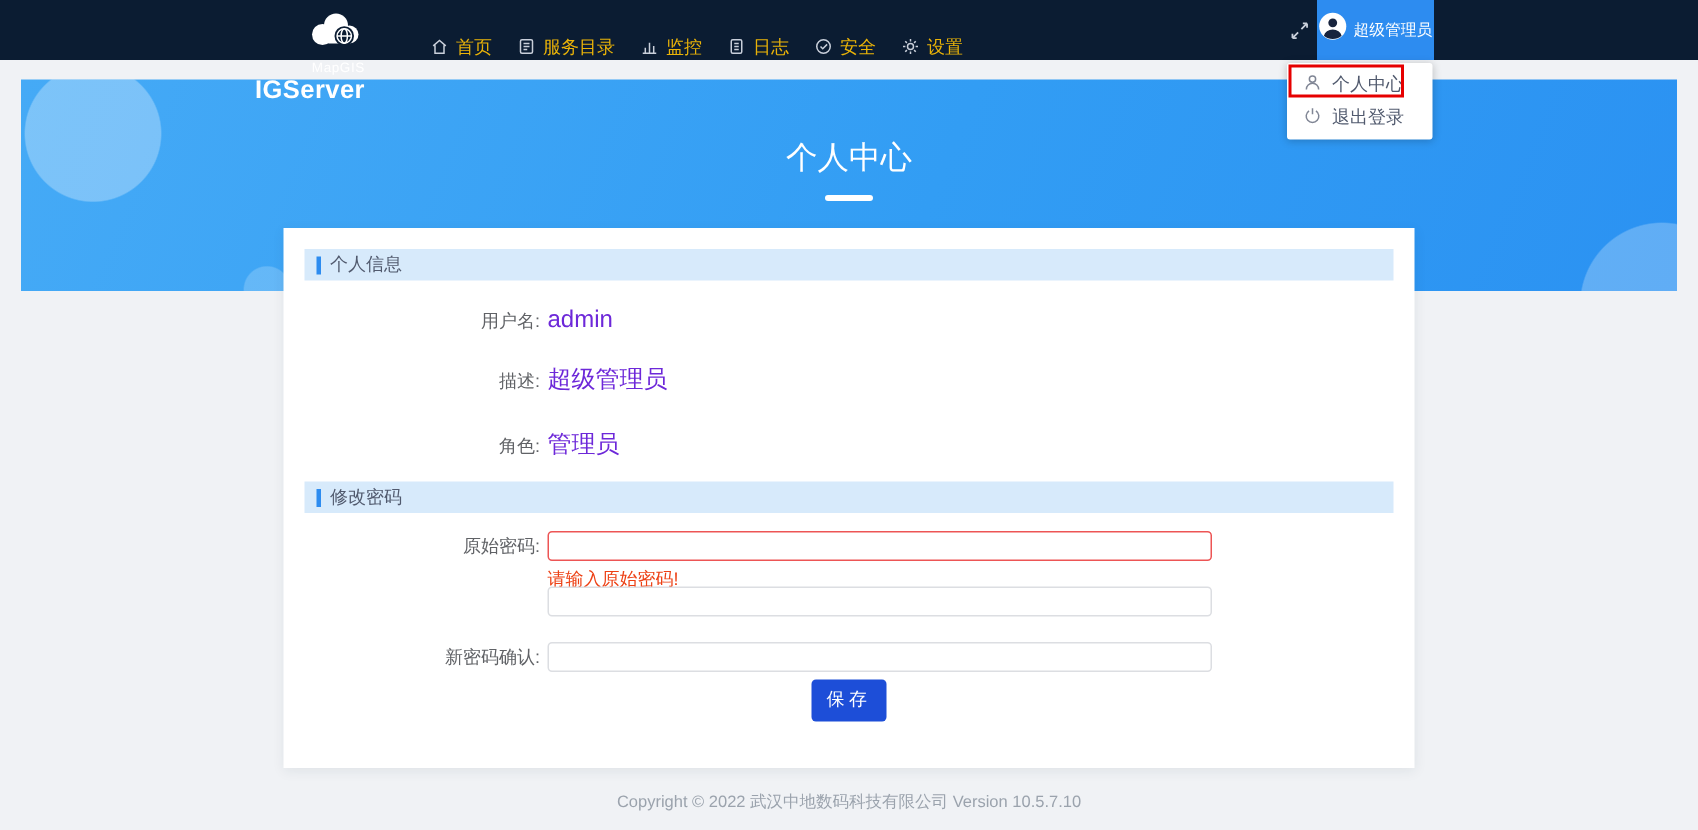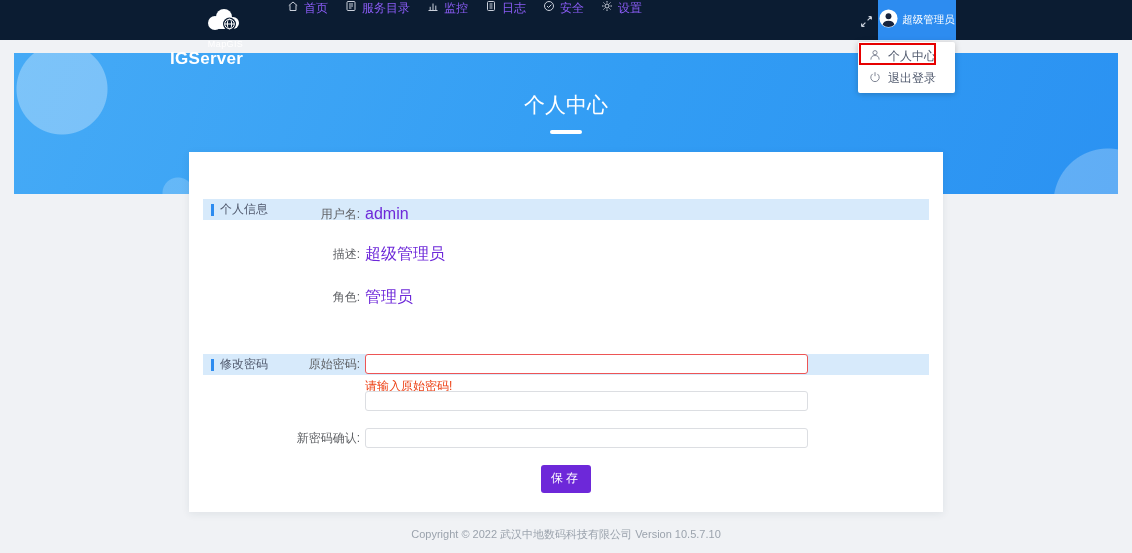--- a/index.html
+++ b/index.html
@@ -8,21 +8,21 @@
     width:1132px; height:553px; position:relative; overflow:hidden;
     background:#f0f2f5; font-family:"Liberation Sans", sans-serif;
   }
   
   .navbar { position:absolute; left:0; top:0; width:1132px; height:40px; background:#0b1c32; z-index:40; }
   .logo { position:absolute; left:150px; top:6px; display:flex; align-items:flex-end; gap:3px; cursor:pointer;flex-direction:column; }
   .logo-text { color:#fff; line-height:1; padding-bottom:2px; }
   .logo-top { display:block; font-size:9px; text-align:right; letter-spacing:.4px; margin-bottom:1px; }
   .logo-main { display:block; font-size:17px; font-weight:bold; letter-spacing:.3px;margin-left:20px; }
   .nav-menu { position:absolute; left:287px; top:0; height:40px; display:flex; align-items:center; gap:17px; }
-  .nav-item { display:flex; align-items:flex-start; gap:5px; color:#8b5cf6; font-size:12px; cursor:pointer; white-space:nowrap; height:40px; }
+  .nav-item { display:flex; align-items:flex-end; gap:5px; color:#eab308; font-size:12px; cursor:pointer; white-space:nowrap; height:40px; }
   .nav-item svg { flex:0 0 auto; }
   .fullscreen-btn { position:absolute; left:860px; top:14px; width:13px; height:13px; cursor:pointer; }
   .user-btn { position:absolute; left:878px; top:0; width:78px; height:40px; background:#2d8cf0; display:flex; align-items:center; justify-content:center; gap:4px; cursor:pointer; }
   .user-name { color:#fff; font-size:10.5px; white-space:nowrap; }
   
   .dropdown { position:absolute; left:858px; top:42px; width:97px; background:#fff; border-radius:2px;
               box-shadow:0 1px 6px rgba(0,0,0,.22); padding:3px 0 4px; z-index:50; }
   .dd-item { height:22px; display:flex; align-items:center; gap:7px; padding:0 11px; font-size:12px; color:#515a6e; cursor:pointer; }
   .annotation-box { position:absolute; left:1px; top:1px; width:77px; height:22px; border:2px solid #e60000; z-index:60; pointer-events:none; }
   
@@ -32,32 +32,32 @@
       radial-gradient(circle at 164px 140px, rgba(255,255,255,.20) 0 15px, rgba(255,255,255,0) 16px),
       radial-gradient(circle at 1094px 150px, rgba(255,255,255,.25) 0 54px, rgba(255,255,255,0) 55px),
       linear-gradient(112deg, #45aaf6 0%, #329df4 55%, #2b92f2 100%);
   }
   .banner-title { margin:38px 0 0; text-align:center; color:#fff; font-size:21px; font-weight:normal; }
   .banner-underline { width:32px; height:4px; background:#fff; border-radius:2px; margin:11px auto 0; }
   
   .card { position:absolute; left:189px; top:152px; width:754px; height:360px; background:#fff; z-index:10;
           box-shadow:0 2px 8px rgba(31,45,61,.08); }
   .section-header { position:absolute; left:14px; width:726px; height:21px; background:#d7eafb;
-                    display:flex; align-items:center; font-size:12px; color:#515a6e;margin-top:33px; }
+                    display:flex; align-items:center; font-size:12px; color:#515a6e; }
   .section-bar { width:3px; height:12px; background:#2d8cf0; margin:0 6px 0 8px; }
   .hdr-info { top:14px; } .hdr-pwd { top:169px; }
   .plabel { position:absolute; left:14px; width:157px; text-align:right; font-size:12px; color:#606266; height:18px; line-height:18px; }
   .pvalue { position:absolute; left:176px; font-size:16px; color:#6d28d9; height:18px; line-height:18px; }
   .r1 { top:53px; } .r2 { top:93px; } .r3 { top:136px; }
   .f1 { top:203px; } .f2 { top:240px; } .f3 { top:277px; }
   .pw-input { position:absolute; left:176px; width:443px; height:20px; border:1px solid #dcdee2; border-radius:3px;
               font-size:12px; padding:0 7px; outline:none; color:#515a6e; background:#fff; font-family:"Liberation Sans",sans-serif; }
   .i1 { top:202px; border-color:#ed5555; } .i2 { top:239px; } .i3 { top:276px; }
   .error-msg { position:absolute; left:176px; top:226px; font-size:12px; color:#ed4014; }
-  .save-btn { position:absolute; top:313px; left:50%; transform:translateX(-50%); background:#6d28d9; color:#fff;
+  .save-btn { position:absolute; top:301px; left:50%; transform:translateX(-50%); background:#1d4ed8; color:#fff;
               border:none; border-radius:3px; font-size:12px; padding:5px 10px 6px; letter-spacing:3px; cursor:pointer;
               font-family:"Liberation Sans",sans-serif; }
   
   .footer { position:absolute; top:527px; left:0; width:100%; text-align:center; font-size:11px; color:#9ba3ad; }
 </style>
 </head>
 <body>
 
 <div class="navbar">
   <div class="logo">

